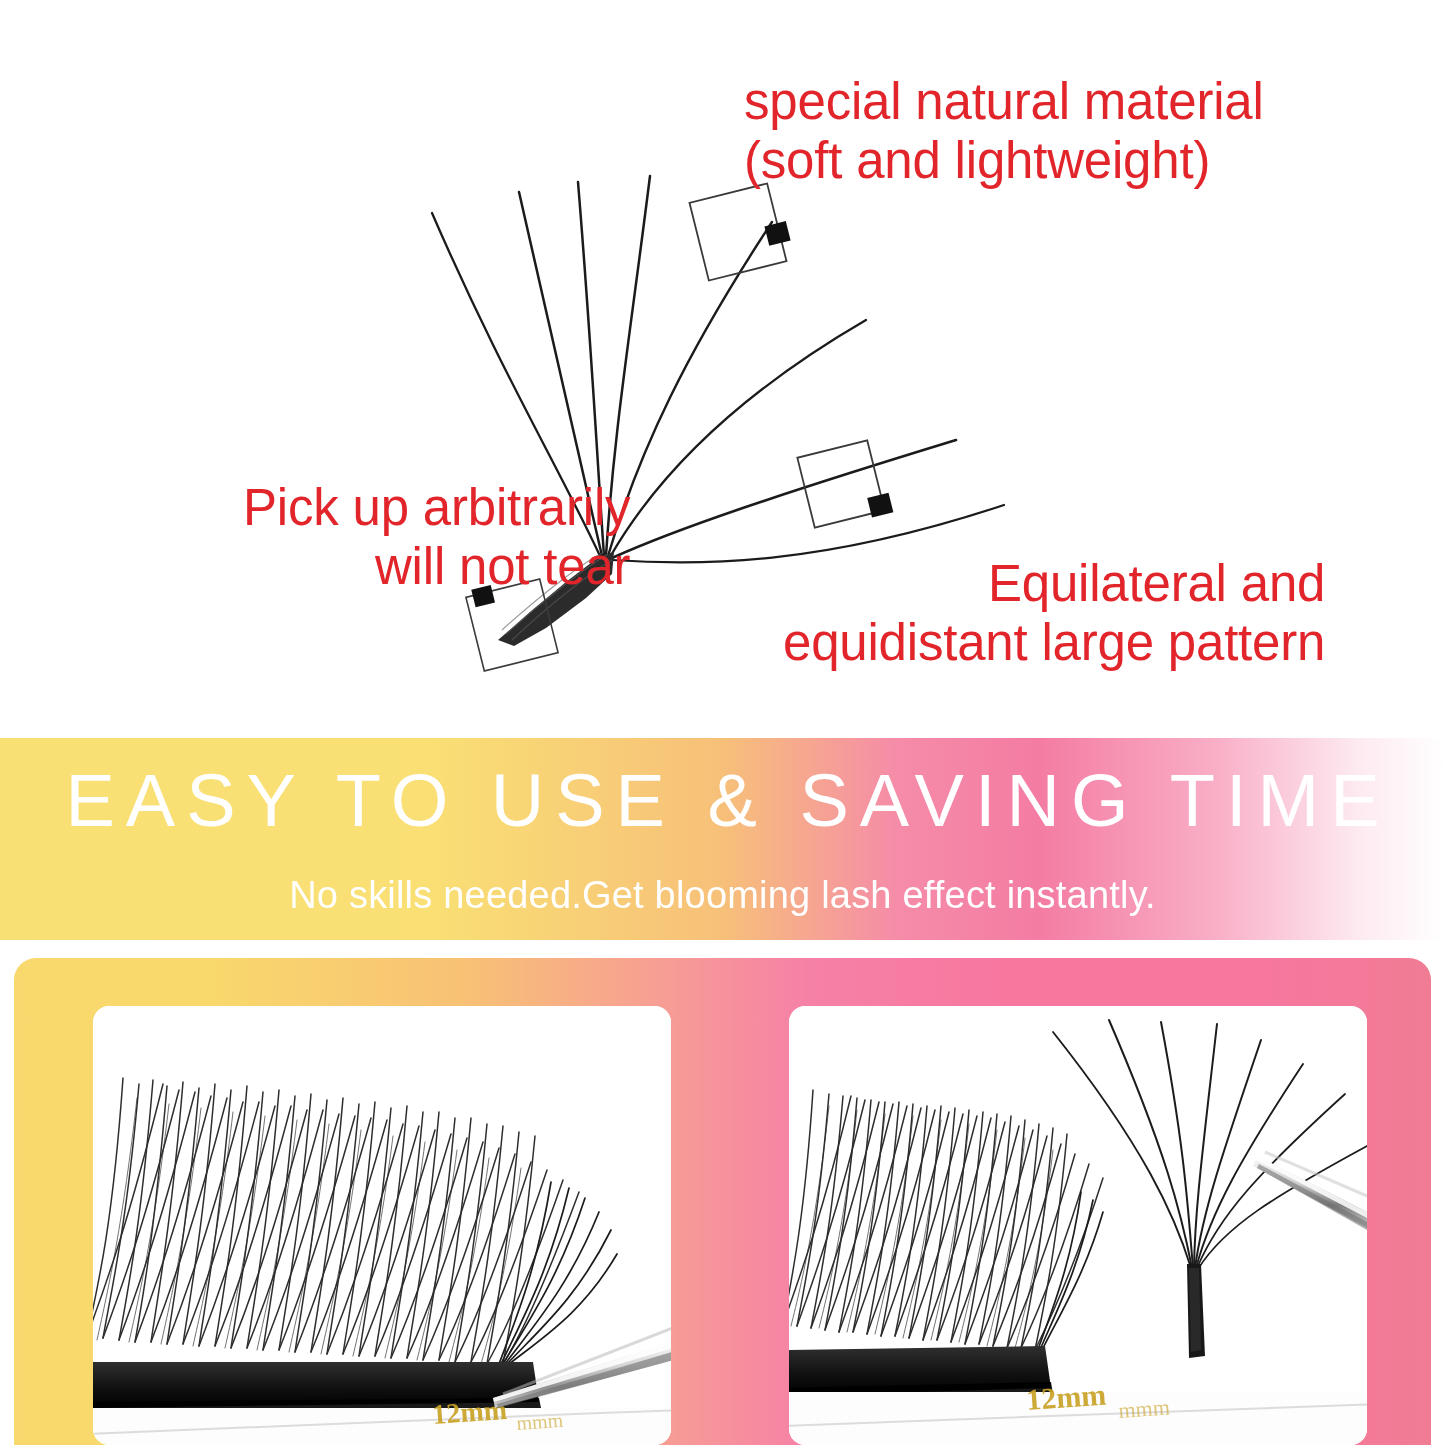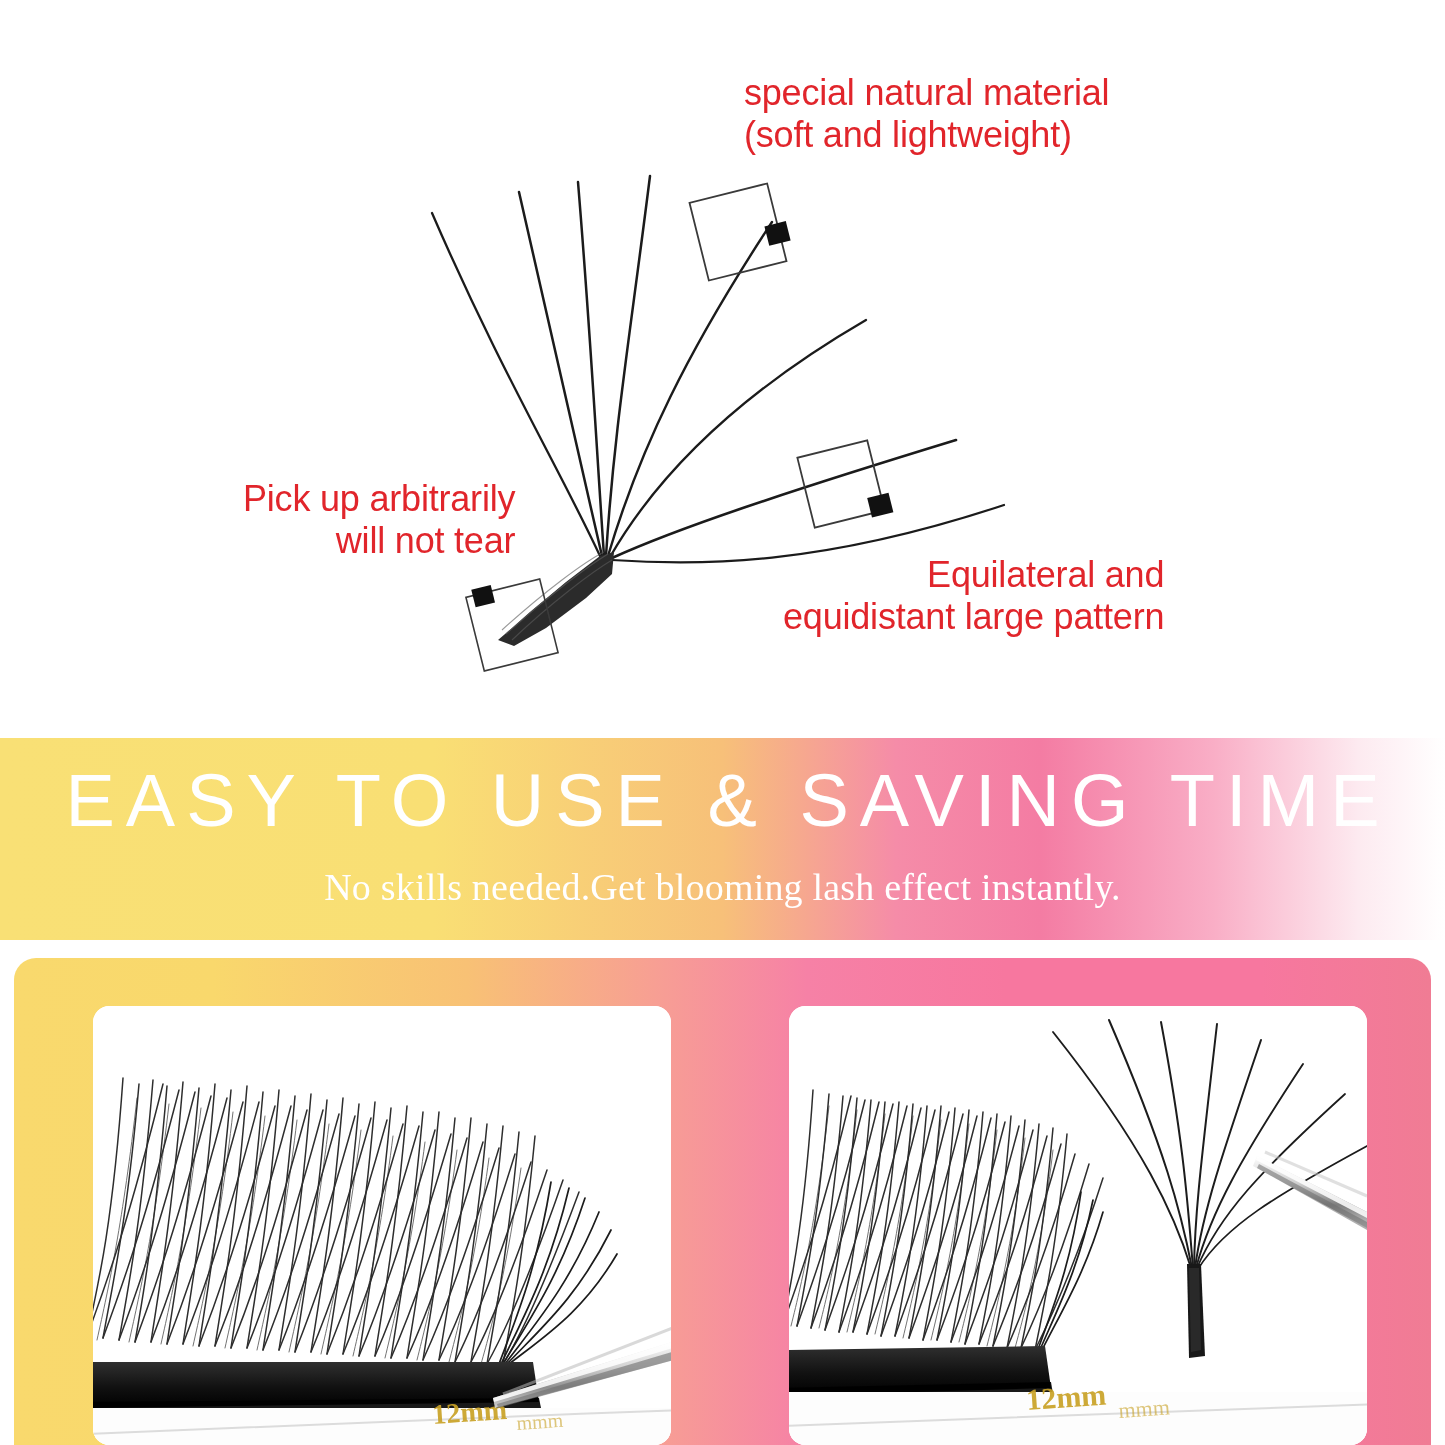--- a/index.html
+++ b/index.html
@@ -33,21 +33,21 @@
     position: absolute;
     left: 0; top: 0;
     width: 1445px;
     height: 738px;
   }
 
   .callout {
     position: absolute;
     color: #E1252B;
     font-family: "Liberation Sans", sans-serif;
-    font-size: 36px;
+    font-size: 51px;
     line-height: 1.16;
     font-weight: 400;
     white-space: pre-line;
     letter-spacing: -0.2px;
   }
   .callout-material {
     left: 744px;
     top: 72px;
     text-align: left;
   }
@@ -84,28 +84,28 @@
     justify-content: center;
     overflow: hidden;
   }
   .banner-title {
     color: #ffffff;
     font-family: "Liberation Sans", sans-serif;
     font-size: 74px;
     font-weight: 400;
     letter-spacing: 11px;
     line-height: 1;
-    margin: 8px;
+    margin: 16px;
     padding-left: 11px;
     white-space: nowrap;
     text-align: center;
   }
   .banner-subtitle {
     color: #ffffff;
-    font-family: Liberation Serif, serif;
+    font-family: Liberation Sans, sans-serif;
     font-size: 38px;
     font-weight: 400;
     letter-spacing: 0.2px;
     line-height: 1;
     margin: 16px;
     margin-top: 22px;
     white-space: nowrap;
     text-align: center;
   }
 

